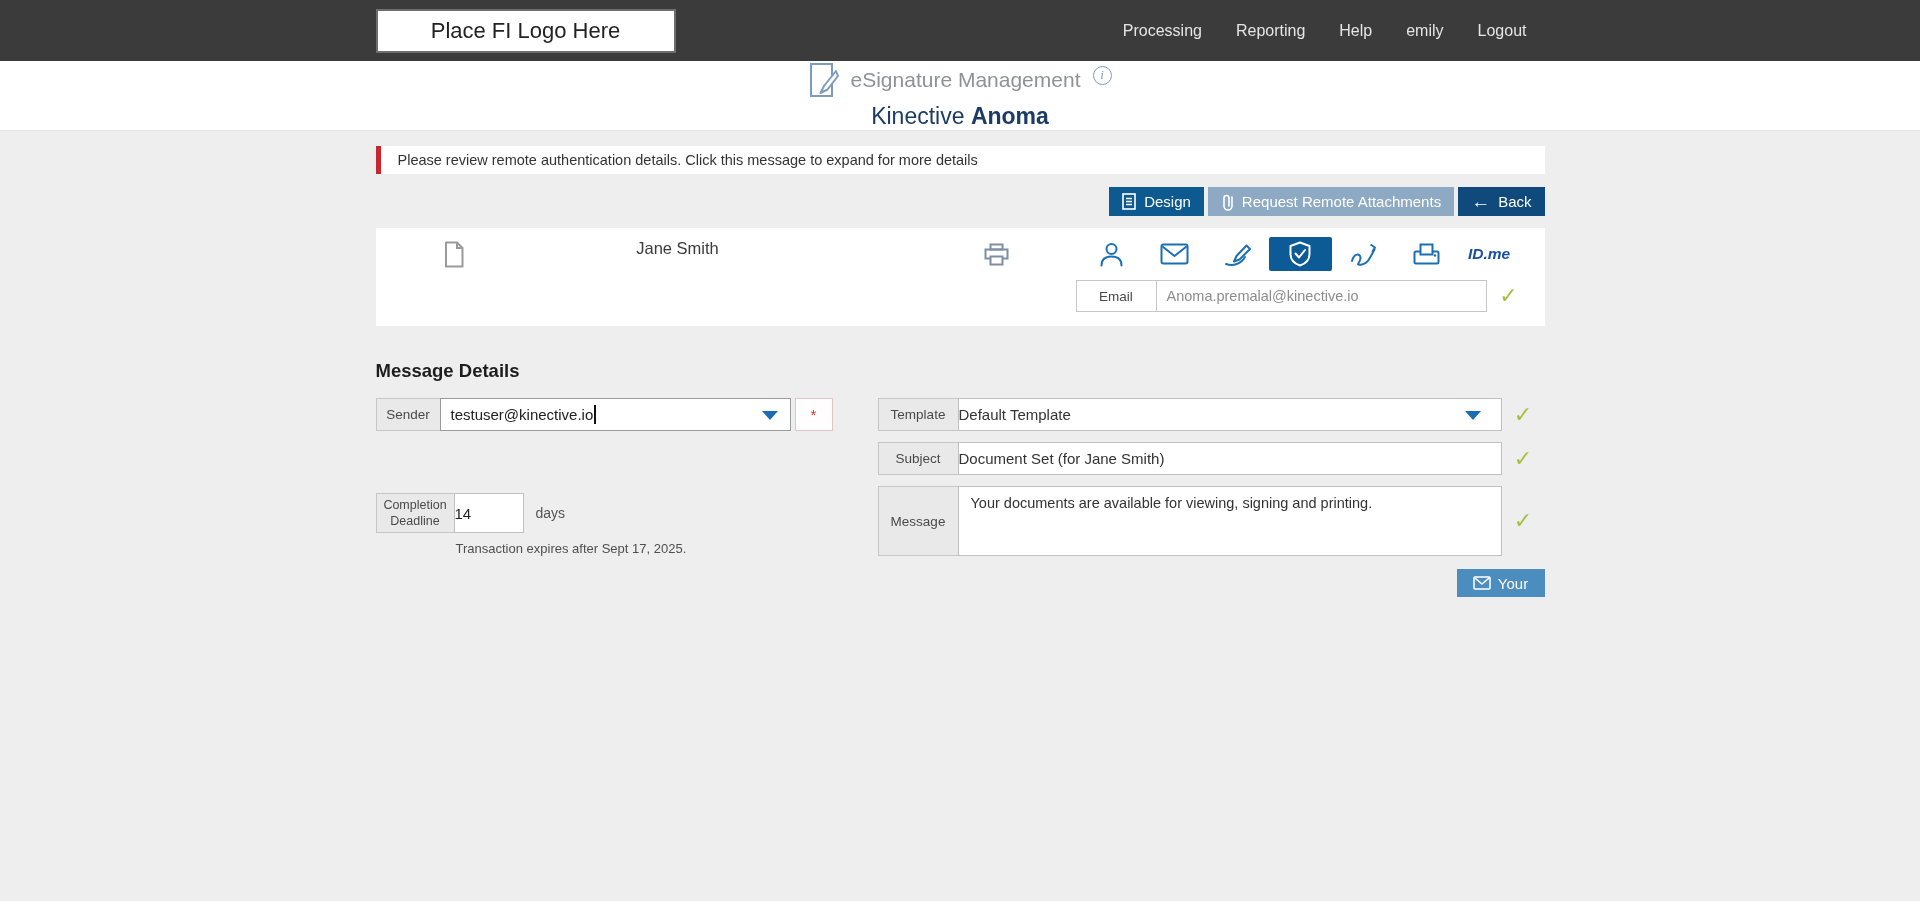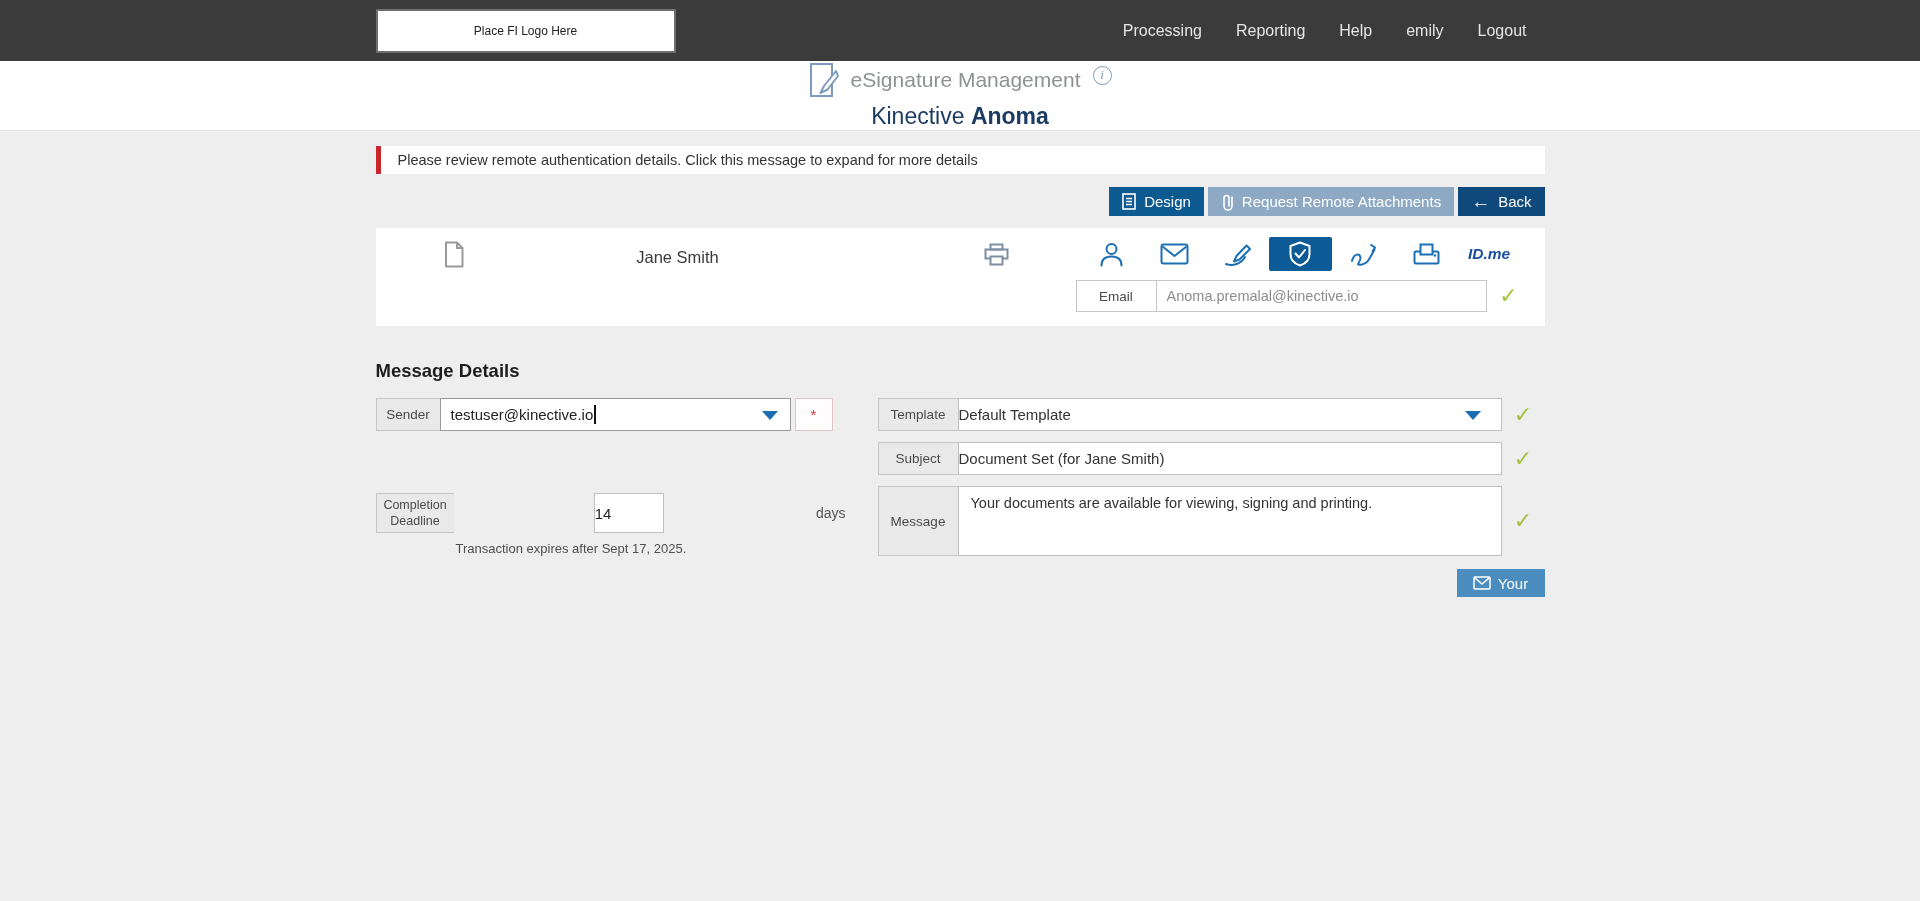--- a/index.html
+++ b/index.html
@@ -10,21 +10,21 @@
     overflow:hidden;
   }
   .container { width:1169px; margin:0 auto; position:relative; }
 
   
   .topbar { height:61px; background:#3b3b3b; }
   .topbar .container { display:flex; align-items:center; justify-content:space-between; height:100%; }
   .logo-box {
     width:300px; height:44px; background:#fff; border:2px solid #6e6e6e;
     display:flex; align-items:center; justify-content:center;
-    font-size:12px; color:#222;
+    font-size:22px; color:#222;
   }
   .topnav { display:flex; align-items:center; gap:34px; padding-right:18px; }
   .topnav span { color:#e5e5e5; font-size:16px; cursor:pointer; }
 
   
   .header { height:70px; background:#fff; border-bottom:1px solid #e3e3e3; }
   .header .container { display:flex; align-items:center; justify-content:space-between; height:100%;flex-direction:column; }
   .header-left { display:flex; align-items:center; gap:12px; }
   .app-title { font-size:21px; color:#8f9294; }
   .info-badge {
@@ -53,21 +53,21 @@
   }
   .btn-design { background:#0d5a90; }
   .btn-rra { background:#8da9c3; }
   .btn-back { background:#10497c; }
   .back-arrow { font-size:19px; line-height:1; font-weight:700; }
 
   
   .card { margin-top:12px; background:#fff; height:98px; position:relative; }
   .card-doc-icon { position:absolute; left:67px; top:13px; }
   .card-name {
-    position:absolute; left:177px; top:20px; width:250px; text-align:center;
+    position:absolute; left:177px; top:11px; width:250px; text-align:center;
     font-size:16.5px; color:#3a3a3a;
   }
   .card-printer { position:absolute; left:608px; top:15px; cursor:pointer; }
   .auth-row { position:absolute; top:9px; right:24px; display:flex; }
   .auth-cell {
     width:63px; height:34px; display:flex; align-items:center; justify-content:center;
     cursor:pointer;
   }
   .auth-cell.selected { background:#0c5a96; border-radius:2px; }
   .idme-text { font-size:15.5px; color:#1a4fa0; font-weight:700; font-style:italic; }
@@ -110,21 +110,21 @@
     position:absolute; right:12px; top:50%; margin-top:-4px;
     width:0; height:0; border-left:8px solid transparent; border-right:8px solid transparent;
     border-top:9px solid #1b6cb3;
   }
   .required-box {
     width:38px; height:33px; margin-left:4px; background:#fffdfd; border:1px solid #e0c6c6;
     display:flex; align-items:center; justify-content:center;
     color:#cf3434; font-size:15px;
   }
 
-  .deadline-row { margin-top:62px;justify-content:space-between; }
+  .deadline-row { margin-top:62px; }
   .deadline-row .field-label { width:78px; height:40px; font-size:12.5px; line-height:1.3;
     flex-direction:column; border-right:none; }
   .deadline-input {
     width:70px; height:40px; border:1px solid #c0c0c0; background:#fff;
     display:flex; align-items:center; font-size:15px; color:#222; cursor:text;
   }
   .days { margin-left:12px; align-self:center; font-size:14px; color:#555; }
   .expiry { margin-top:8px; margin-left:80px; font-size:13px; color:#4f4f4f; }
 
   .frow { display:flex; }

